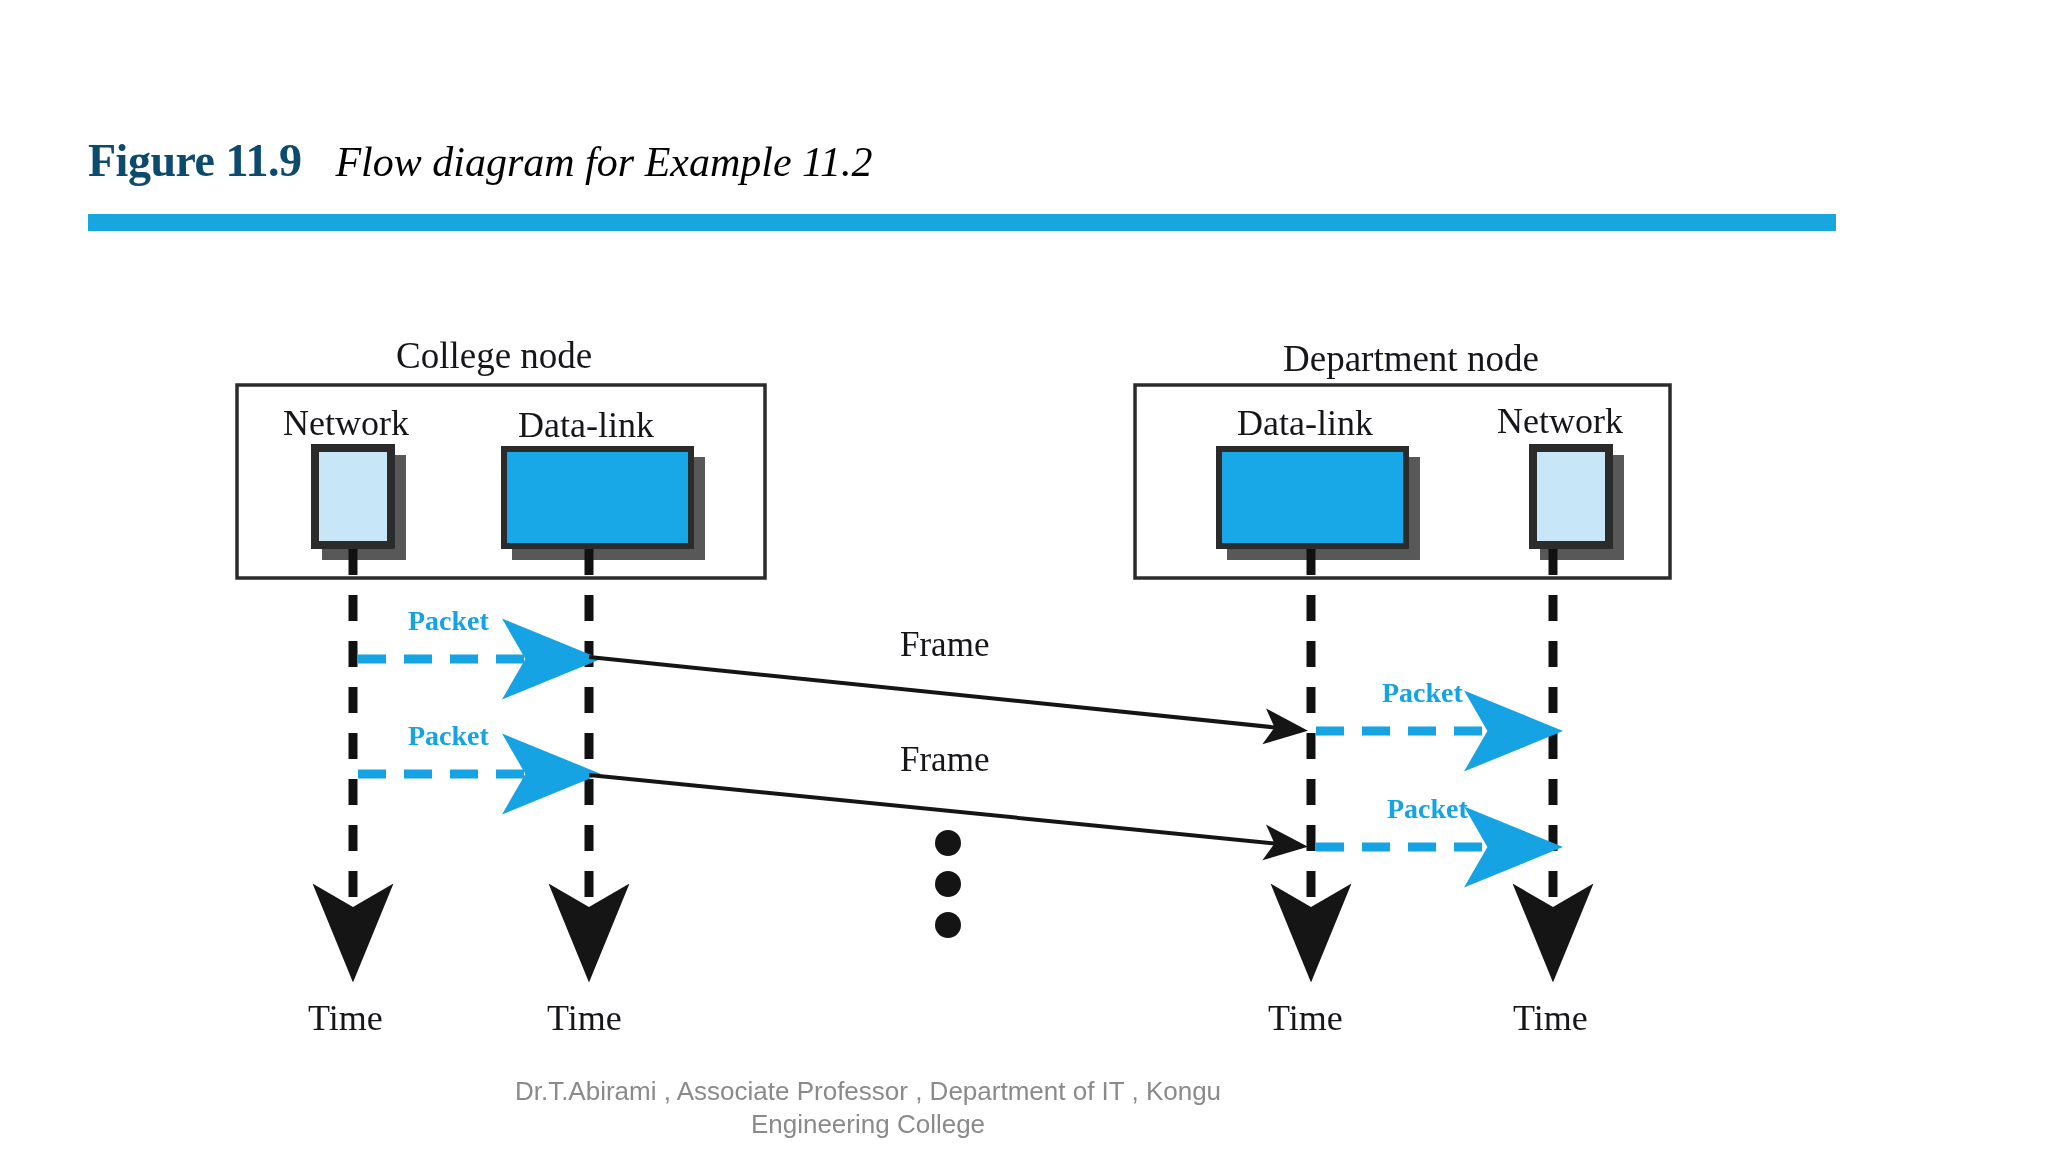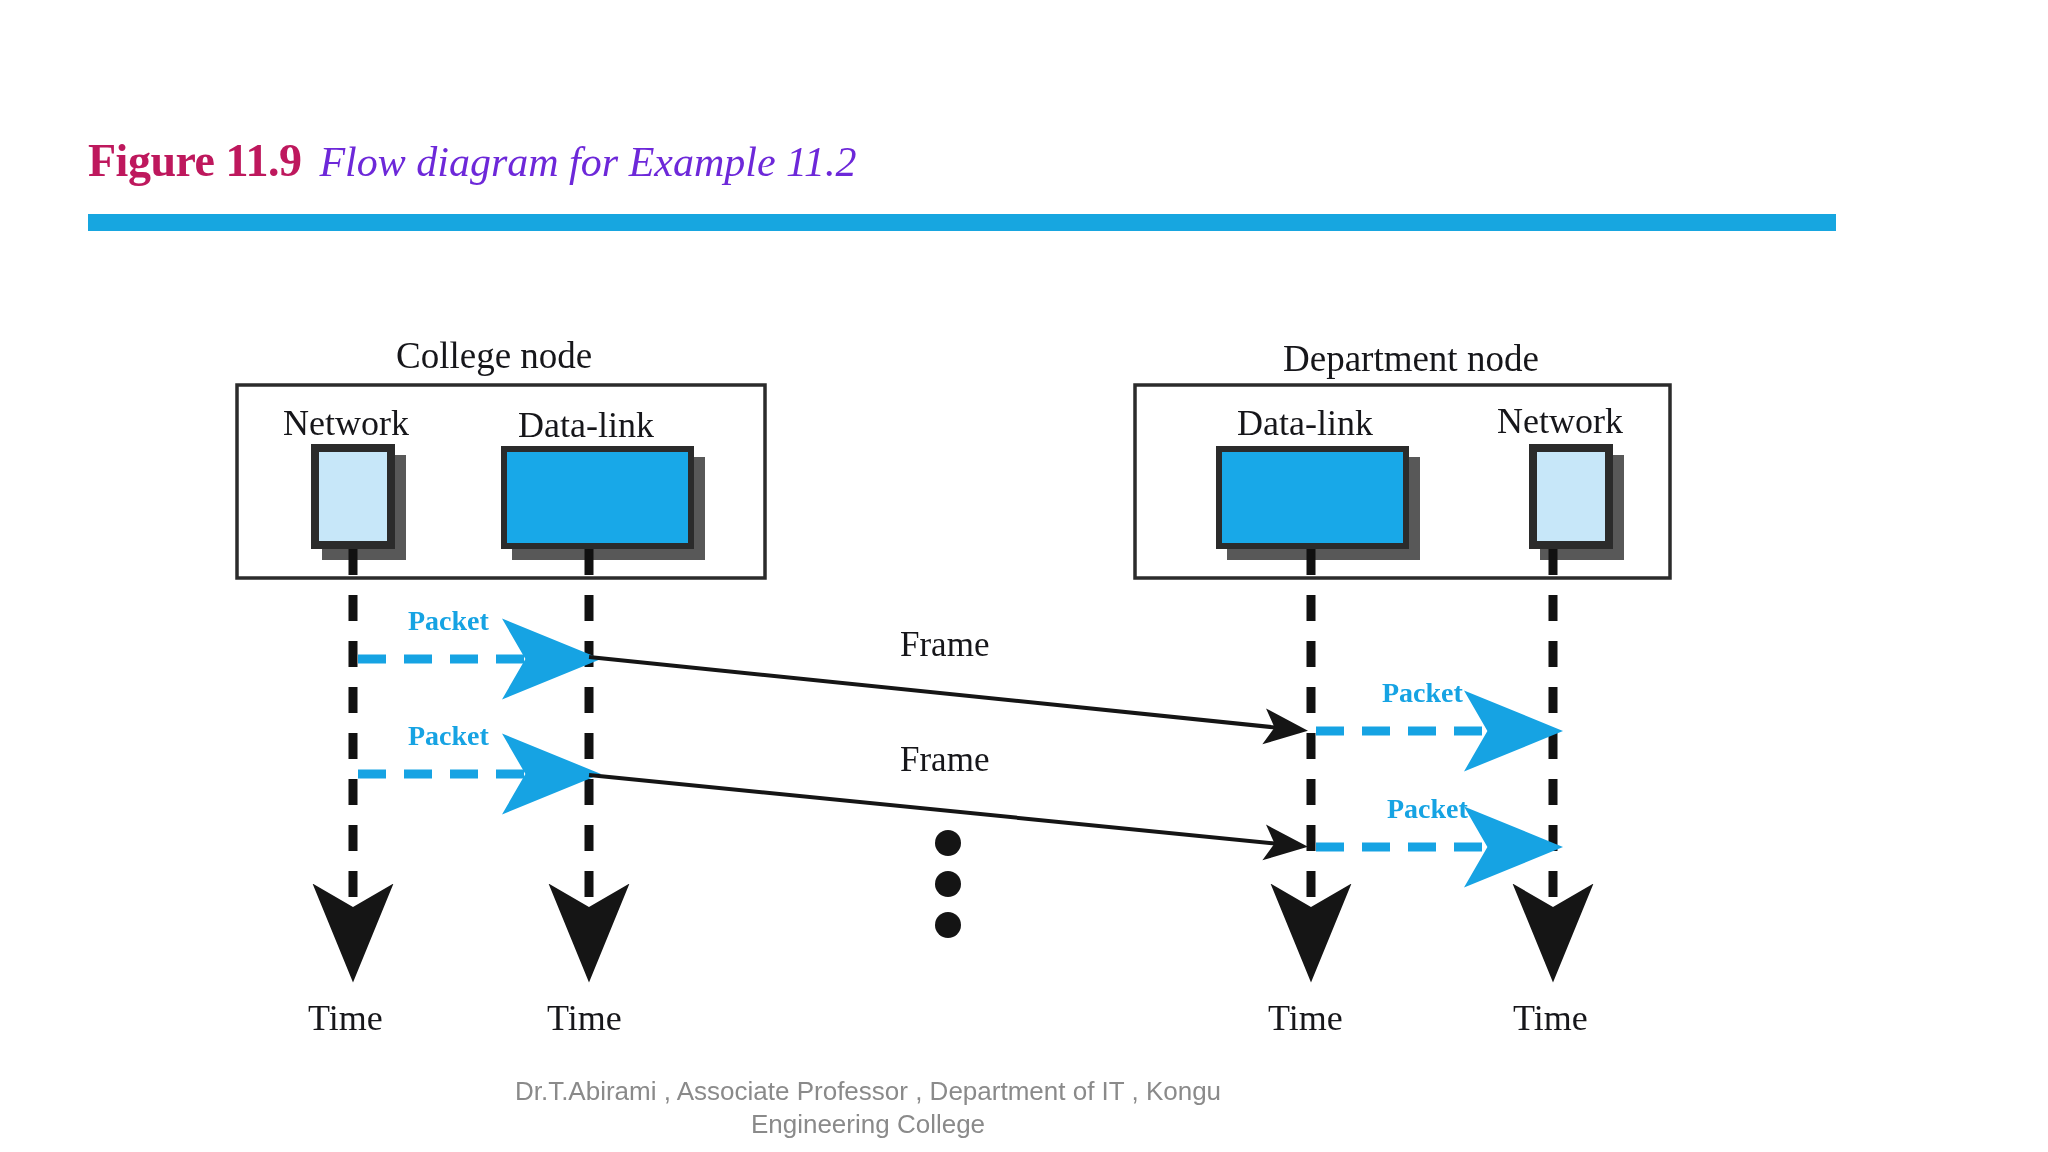--- a/index.html
+++ b/index.html
@@ -23,29 +23,29 @@
     left: 88px;
     top: 134px;
     width: 1760px;
     height: 70px;
     white-space: nowrap;
   }
   #figure-number {
     font-family: "Liberation Serif", serif;
     font-weight: bold;
     font-size: 46px;
-    color: #be185d;
+    color: #0c4a6e;
     letter-spacing: -0.5px;
   }
   #figure-caption {
     font-family: "Liberation Serif", serif;
     font-style: italic;
     font-size: 42px;
-    color: #6d28d9;
-    margin-left: 18px;
+    color: #000000;
+    margin-left: 34px;
   }
   #title-rule {
     position: absolute;
     left: 88px;
     top: 214px;
     width: 1748px;
     height: 17px;
     background: #17a6e0;
   }
 

